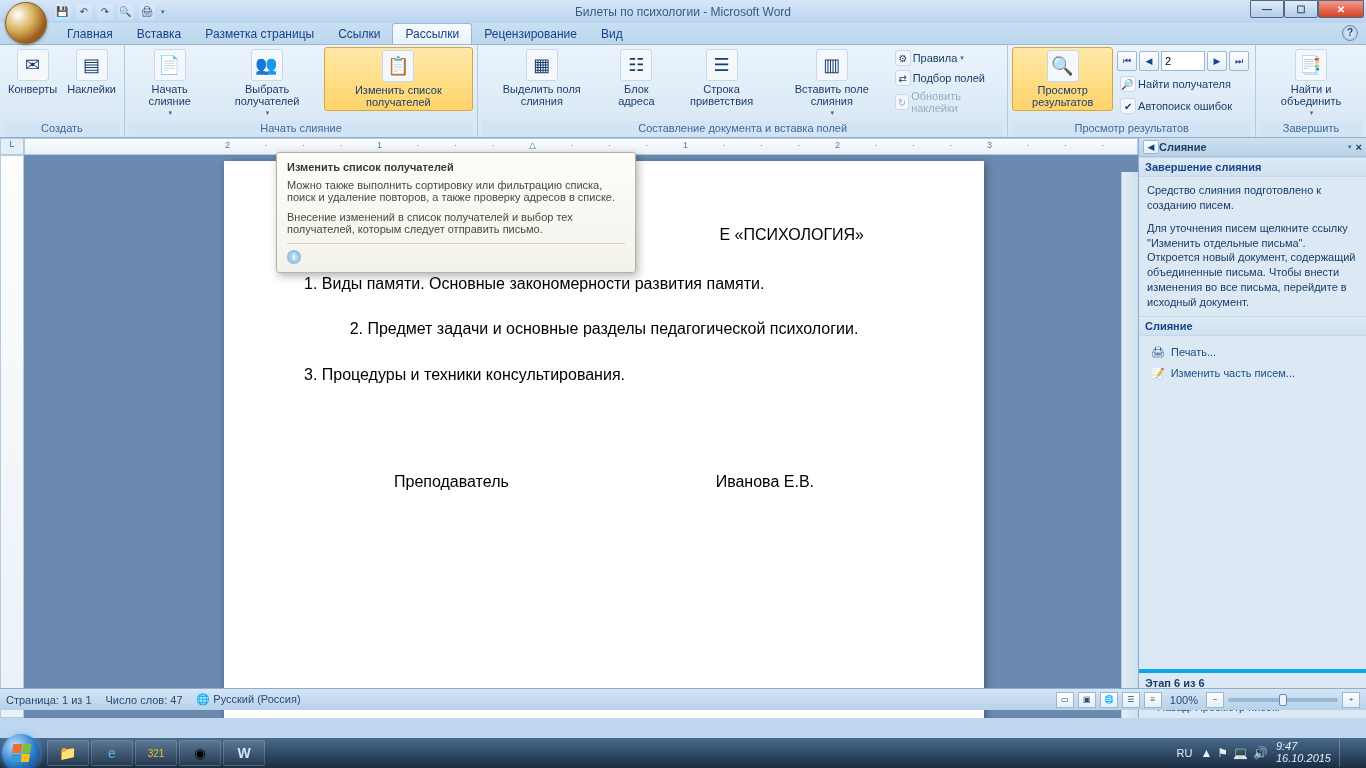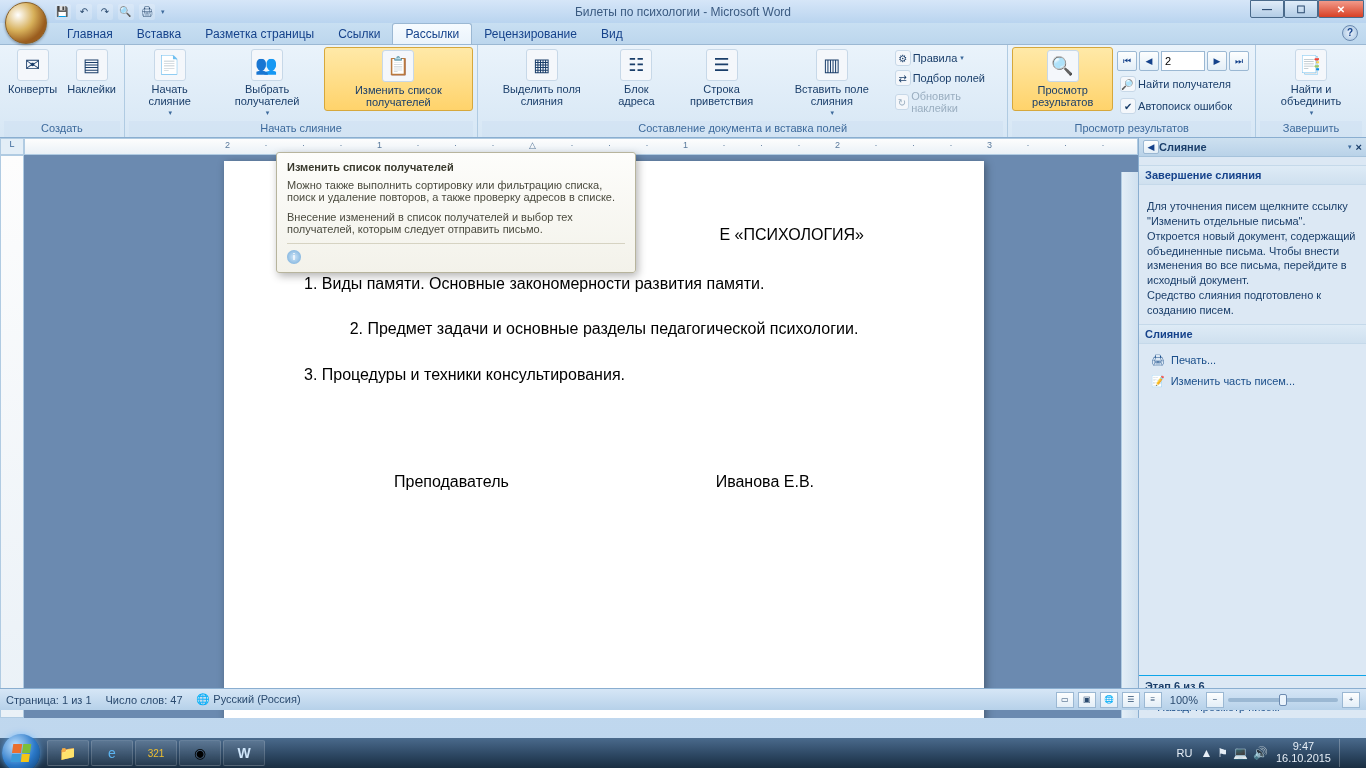--- a/index.html
+++ b/index.html
@@ -51,42 +51,42 @@
   .tooltip{position:absolute;left:276px;top:152px;width:360px;background:linear-gradient(#fdfdfb,#f3f2ea);border:1px solid #b7b49d;border-radius:3px;box-shadow:2px 3px 8px rgba(0,0,0,.3);padding:8px 10px;font-size:11px;color:#4a4a3e;z-index:50;}
   .tooltip .tt-title{font-weight:bold;margin-bottom:6px;color:#3a3a2e;}
   .tooltip .tt-p{margin-bottom:8px;}
   .tooltip .tt-foot{border-top:1px solid #d6d3c2;padding-top:6px;display:flex;gap:6px;align-items:center;color:#5a5a4e;}
   .tt-info{width:14px;height:14px;border-radius:50%;background:radial-gradient(#cfe6f8,#6fa8d8);color:#fff;font-size:9px;font-weight:bold;text-align:center;line-height:14px;}
   
   .taskpane{width:228px;background:#dce8f4;border-left:1px solid #8aaed0;display:flex;flex-direction:column;font-size:11px;color:#1a3e6a;}
   .tp-head{height:19px;background:linear-gradient(#cde0f0,#b9d2e8);display:flex;align-items:center;padding:0 4px;border-bottom:1px solid #a5c2db;}
   .tp-head .tp-title{flex:1;font-weight:bold;}
   .tp-section-head{background:linear-gradient(#deebf6,#cfe0ef);padding:3px 6px;font-weight:bold;color:#15428b;border-top:1px solid #c5d9ea;border-bottom:1px solid #c5d9ea;}
-  .tp-section-head.first{margin-top:8px;}
+  .tp-section-head.first{margin-top:0;}
   .tp-body{padding:6px 8px;line-height:1.35;}
   .tp-link{color:#1a4e8a;padding:3px 4px;display:flex;align-items:center;gap:6px;cursor:pointer;}
-  .tp-step{border-top:1px solid #0ea5e9;padding:4px 6px;display:flex;justify-content:space-between;align-items:center;}
+  .tp-step{border-top:4px solid #0ea5e9;padding:4px 6px;display:flex;justify-content:space-between;align-items:center;}
   .tp-step a{color:#1a4e8a;cursor:pointer;}
   
   .statusbar{position:absolute;left:0;bottom:0;width:100%;height:22px;background:linear-gradient(#d6e6f6,#b6d1e9);border-top:1px solid #8aaed0;display:flex;align-items:center;font-size:11px;color:#2a4a6f;padding:0 6px;gap:14px;}
   .status-right{margin-left:auto;display:flex;align-items:center;gap:4px;}
   .view-btn{width:18px;height:16px;border:1px solid #9bb8d3;background:linear-gradient(#fdfefe,#e3eef7);font-size:8px;display:flex;align-items:center;justify-content:center;}
   .zoom-track{width:110px;height:4px;background:#9bb8d3;position:relative;border-radius:2px;}
   .zoom-thumb{position:absolute;left:50%;top:-4px;width:8px;height:12px;background:#eaf3fb;border:1px solid #6b8ab0;border-radius:2px;transform:translateX(-50%);}
   
   .taskbar{position:absolute;left:0;bottom:0;width:100%;height:30px;background:linear-gradient(#4a6a8c 0%,#2b4560 60%,#1a2e42 100%);display:flex;align-items:center;z-index:200;}
   .start-btn{width:38px;height:38px;border-radius:50%;background:radial-gradient(circle at 35% 30%,#bce0ff,#2a78c8 55%,#0b3a6a);box-shadow:0 0 6px rgba(100,180,255,.7);margin:-4px 6px -4px 2px;display:flex;align-items:center;justify-content:center;}
   .start-flag{width:18px;height:18px;display:grid;grid-template-columns:1fr 1fr;grid-template-rows:1fr 1fr;gap:1px;transform:skewX(-8deg);}
   .start-flag div:nth-child(1){background:#e96f2f;}
   .start-flag div:nth-child(2){background:#7bbf3a;}
   .start-flag div:nth-child(3){background:#3a9ad9;}
   .start-flag div:nth-child(4){background:#f4c517;}
   .tb-item{width:42px;height:26px;margin:0 1px;background:linear-gradient(rgba(255,255,255,.12),rgba(255,255,255,.04));border:1px solid rgba(255,255,255,.15);border-radius:2px;display:flex;align-items:center;justify-content:center;font-size:14px;}
   .tray{margin-left:auto;display:flex;align-items:center;gap:8px;color:#e6eef6;font-size:11px;padding-right:19px;}
-  .tray .clock{text-align:center;line-height:1.05;}
+  .tray .clock{text-align:left;line-height:1.05;font-style:italic;}
   .tray-icons{display:flex;gap:5px;font-size:12px;}
   .word-statuswrap{position:absolute;left:0;right:0;bottom:30px;height:22px;}
   .scroll-v{position:absolute;right:0;top:17px;bottom:0;width:17px;background:linear-gradient(90deg,#e3eef7,#cfe0ef);border-left:1px solid #b0cbe2;}
   .doc-col{flex:1;display:flex;flex-direction:column;min-width:0;}
   .doc-row{display:flex;flex:1;min-height:0;}
   .ruler-row{display:flex;height:17px;}
 </style>
 </head>
 <body>
 
@@ -264,22 +264,22 @@
     <div class="taskpane">
       <div class="tp-head">
         <span class="nav-btn" style="width:16px;height:14px;">◀</span>
         <span class="tp-title">Слияние</span>
         <span class="drop-arr">▾</span>
         <span style="margin-left:4px;font-weight:bold;">×</span>
       </div>
       <div style="flex:1;overflow:auto;">
         <div class="tp-section-head first">Завершение слияния</div>
         <div class="tp-body">
+          <p>Средство слияния подготовлено к созданию писем.</p>
           <p style="margin-top:8px;">Для уточнения писем щелкните ссылку "Изменить отдельные письма". Откроется новый документ, содержащий объединенные письма. Чтобы внести изменения во все письма, перейдите в исходный документ.</p>
-          <p>Средство слияния подготовлено к созданию писем.</p>
         </div>
         <div class="tp-section-head">Слияние</div>
         <div class="tp-body">
           <div class="tp-link">
               <span>🖨</span>
               <span>Печать...</span>
             </div>
           <div class="tp-link">
               <span>📝</span>
               <span>Изменить часть писем...</span>

